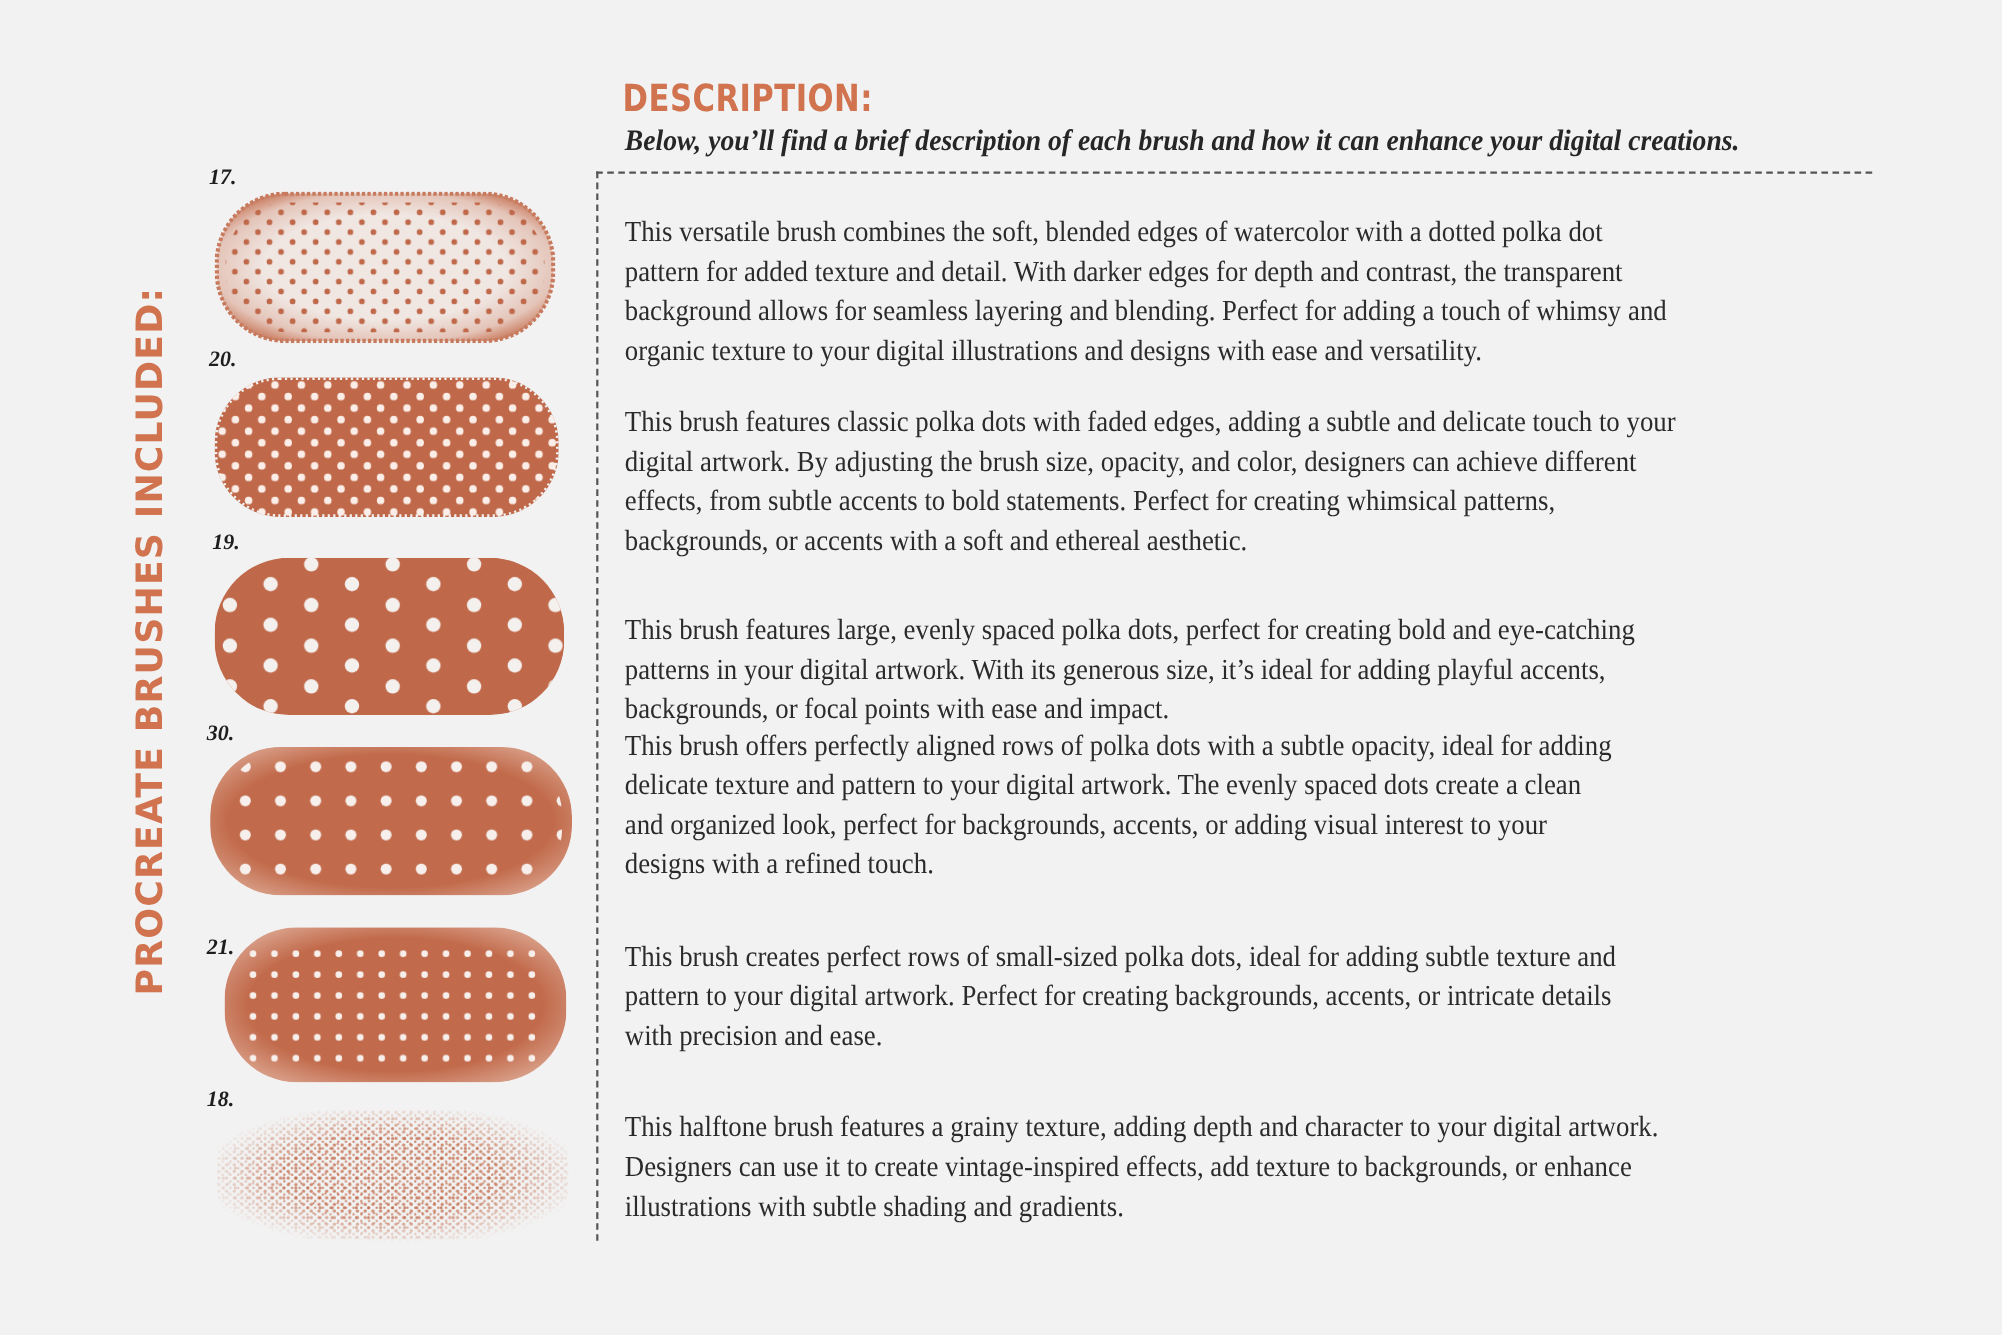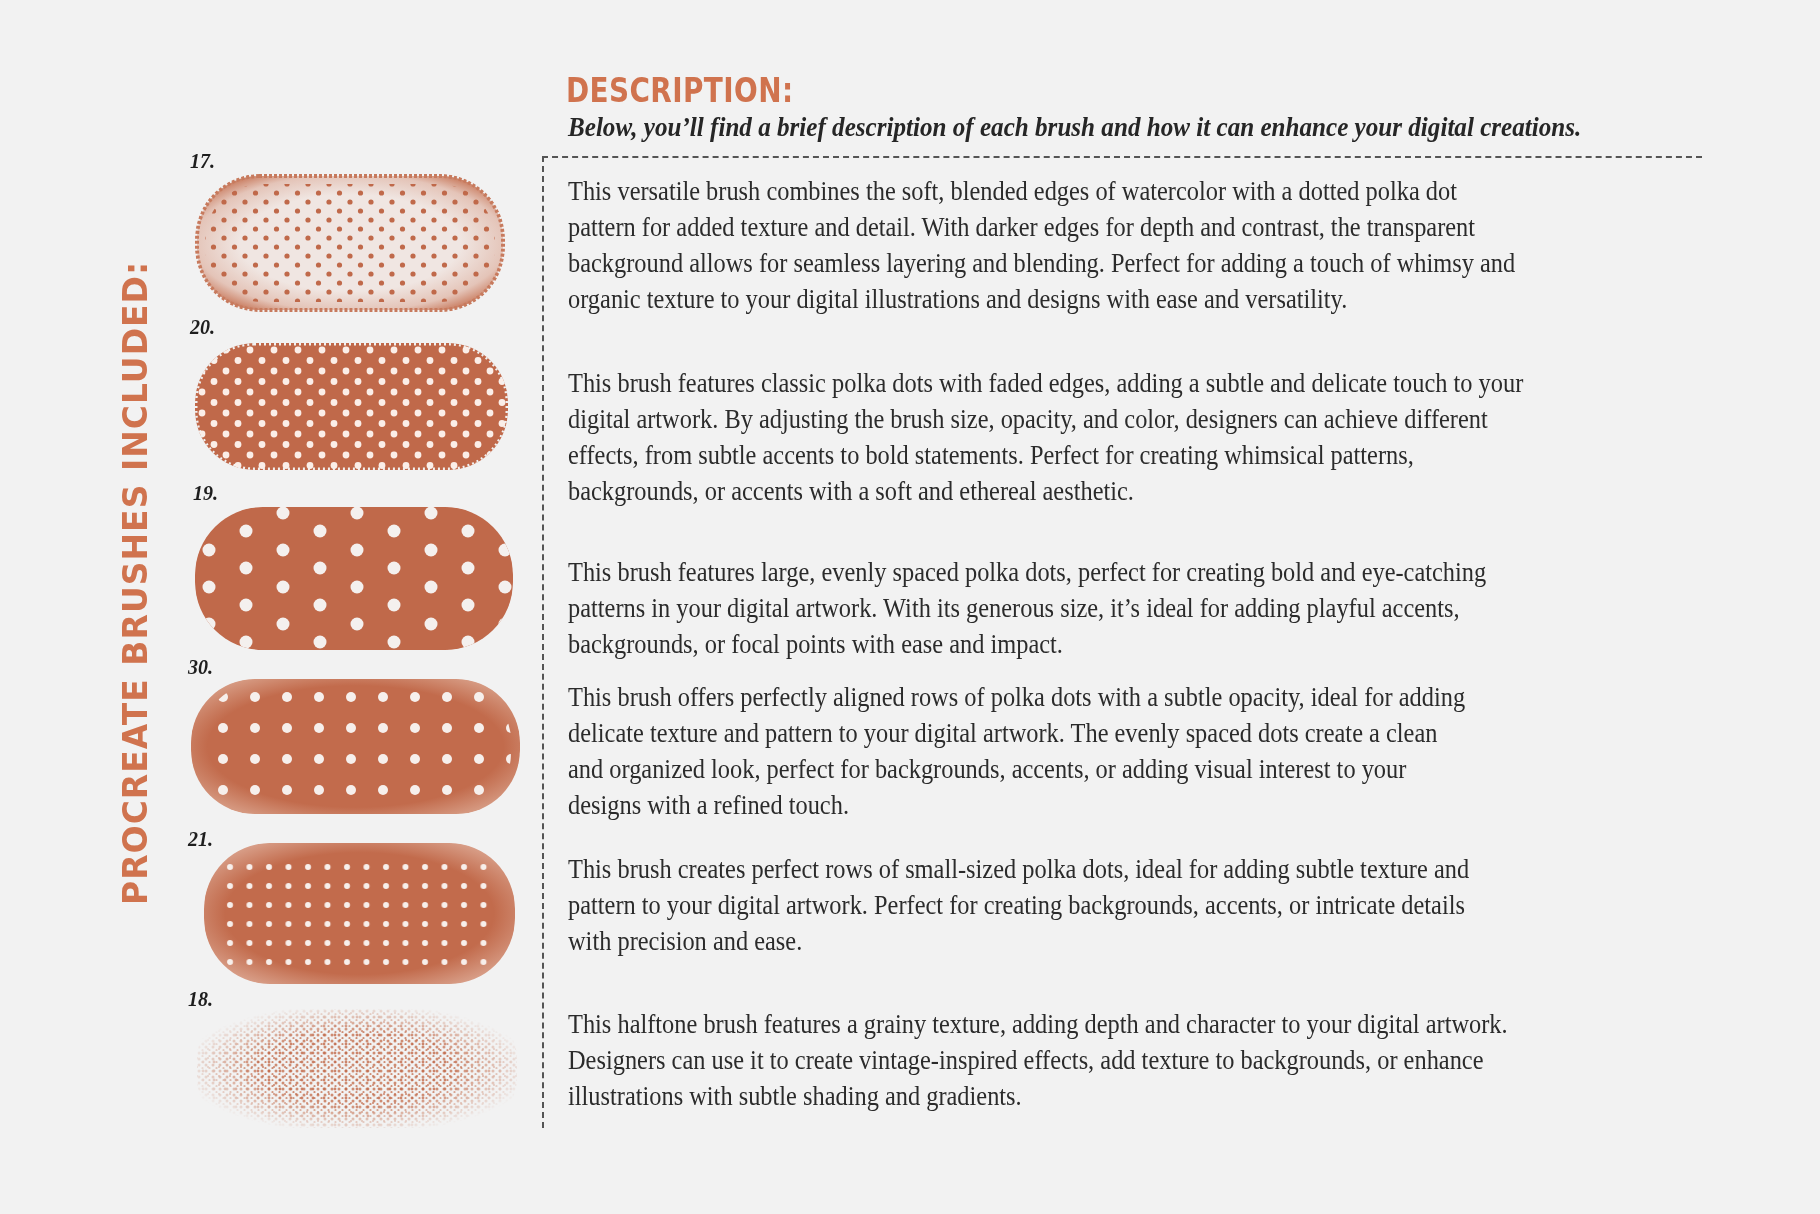--- a/index.html
+++ b/index.html
@@ -23,21 +23,21 @@
 
 <div class="heading">DESCRIPTION:</div>
 <div class="subtitle">Below, you’ll find a brief description of each brush and how it can enhance your digital creations.</div>
 <div class="hdash"></div>
 <div class="vdash"></div>
 
 <div class="label" style="left:190px;top:150px">17.</div>
 <div class="label" style="left:190px;top:316px">20.</div>
 <div class="label" style="left:193px;top:482px">19.</div>
 <div class="label" style="left:188px;top:656px">30.</div>
-<div class="label" style="left:188px;top:828px">21.</div>
+<div class="label" style="left:188px;top:850px">21.</div>
 <div class="label" style="left:188px;top:988px">18.</div>
 
 <div class="brush" style="left:195px;top:174px;width:310px;height:138px;border-radius:65px;">
   <svg width="310" height="138">
     <defs>
       <pattern id="p17" x="4" y="6" width="21" height="18" patternUnits="userSpaceOnUse">
         <circle cx="4" cy="4" r="2.6" fill="#c0694a"></circle>
         <circle cx="14.5" cy="13" r="2.6" fill="#c0694a"></circle>
       </pattern>
       <radialGradient id="g17" cx="50%" cy="50%" r="60%">
@@ -129,41 +129,41 @@
           <rect width="320" height="119" fill="url(#m22)"></rect>
         </mask>
     </defs>
     <g mask="url(#mask22)">
       <rect width="320" height="119" fill="url(#p22a)" opacity="0.85"></rect>
       <rect width="320" height="119" fill="url(#p22b)" opacity="0.8"></rect>
     </g>
   </svg>
 </div>
 
-<div class="para" style="top:173px">
+<div class="para" style="top:192px">
   <span class="line">This versatile brush combines the soft, blended edges of watercolor with a dotted polka dot</span>
   <span class="line">pattern for added texture and detail. With darker edges for depth and contrast, the transparent</span>
   <span class="line">background allows for seamless layering and blending. Perfect for adding a touch of whimsy and</span>
   <span class="line">organic texture to your digital illustrations and designs with ease and versatility.</span>
 </div>
 
 <div class="para" style="top:365px">
   <span class="line">This brush features classic polka dots with faded edges, adding a subtle and delicate touch to your</span>
   <span class="line">digital artwork. By adjusting the brush size, opacity, and color, designers  can achieve different</span>
   <span class="line">effects, from subtle accents to bold statements. Perfect for creating whimsical patterns,</span>
   <span class="line">backgrounds, or accents with a soft and ethereal aesthetic.</span>
 </div>
 
 <div class="para" style="top:554px">
   <span class="line">This brush features large, evenly spaced polka dots, perfect for creating bold and eye-catching</span>
   <span class="line">patterns in your digital artwork. With its generous size, it’s ideal for adding playful accents,</span>
   <span class="line">backgrounds, or focal points with ease and impact.</span>
 </div>
 
-<div class="para" style="top:679px">
+<div class="para" style="top:659px">
   <span class="line">This brush offers perfectly aligned rows of polka dots with a subtle opacity, ideal for adding</span>
   <span class="line">delicate texture and pattern to your digital artwork. The evenly spaced dots create a clean</span>
   <span class="line">and organized look, perfect for backgrounds, accents, or adding visual interest to your</span>
   <span class="line">designs with a refined touch.</span>
 </div>
 
 <div class="para" style="top:851px">
   <span class="line">This brush creates perfect rows of small-sized polka dots, ideal for adding subtle texture and</span>
   <span class="line">pattern to your digital artwork. Perfect for creating backgrounds, accents,  or intricate details</span>
   <span class="line">with precision and ease.</span>

